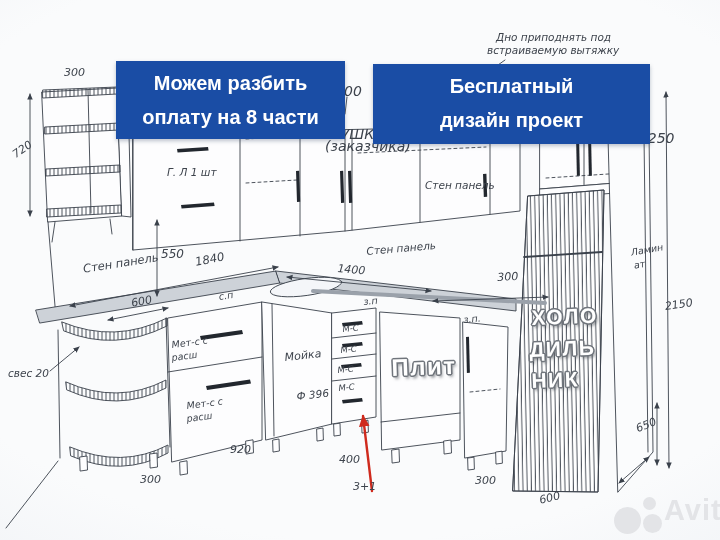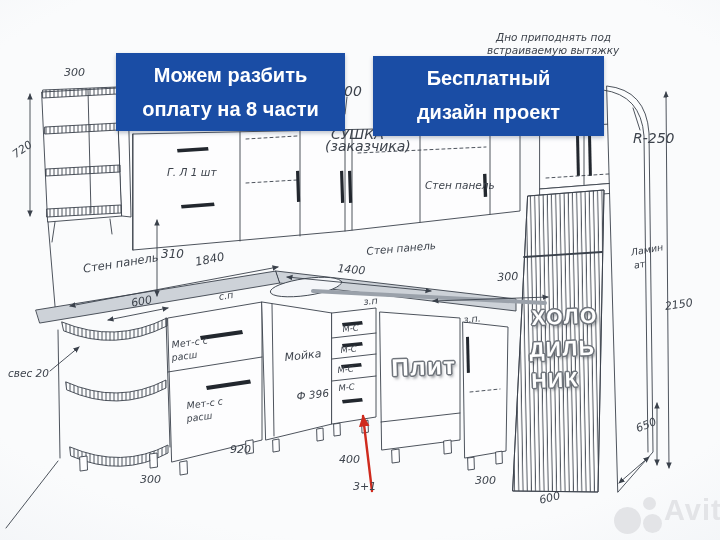--- a/index.html
+++ b/index.html
@@ -12,21 +12,21 @@
   .lbl{
     position:absolute;z-index:3;font:italic 11px "DejaVu Sans",sans-serif;
     color:#3d434c;white-space:nowrap;transform-origin:left top;
   }
   .under{z-index:2;}
   .s12{font-size:12px}.s115{font-size:11.5px}.s105{font-size:10.5px}
   .s10{font-size:14px}.s95{font-size:9.5px}.xs{font-size:8.5px}
   .banner{
     position:absolute;z-index:4;background:#1a4da5;color:#ffffff;
     font:bold 20px/34px "Liberation Sans",sans-serif;text-align:center;
-    padding-top:5px;box-shadow:0 2px 4px rgba(40,60,90,.3);
+    padding-top:5px;box-shadow:0 2px 4px rgba(40,60,90,.3);margin-top:8px;
   }
   .big-white{
     position:absolute;z-index:3;font:bold 21px "Liberation Sans",sans-serif;
     color:#fff;letter-spacing:1.5px;white-space:nowrap;transform-origin:left top;
     text-shadow:-1.5px 0 #70757c,1.5px 0 #70757c,0 -1.5px #70757c,0 1.5px #70757c,
       -1px -1px #70757c,1px 1px #70757c,-1px 1px #70757c,1px -1px #70757c,
       2px 3px 3px rgba(60,65,72,.55);
   }
   #watermark{position:absolute;z-index:5;left:612px;top:494px;width:110px;height:46px;}
   #watermark .c{position:absolute;border-radius:50%;background:#e3e4e7;}
@@ -187,37 +187,37 @@
     </g>
 
     <line x1="372" y1="491" x2="363" y2="416" stroke="#cf2a1d" stroke-width="2.4" marker-end="url(#ahr)"></line>
   </g>
 </svg>
 
 <div class="banner" style="left:116px;top:53px;width:229px;height:73px;">
   <div>Можем разбить</div>
   <div>оплату на 8 части</div>
 </div>
-<div class="banner" style="left:373px;top:56px;width:231px;height:75px;">
+<div class="banner" style="left:373px;top:56px;width:277px;height:75px;">
   <div>Бесплатный</div>
   <div>дизайн проект</div>
 </div>
 
 <div class="lbl" style="left:64px;top:66px;">300</div>
 <div class="lbl" style="left:10px;top:150px;transform:rotate(-35deg);">720</div>
 <div class="lbl s105" style="left:496px;top:31px;">Дно приподнять под</div>
 <div class="lbl s105" style="left:487px;top:44px;">встраиваемую вытяжку</div>
 <div class="lbl s10 under" style="left:344px;top:83px;">00</div>
 <div class="lbl s10 under" style="left:331px;top:126px;">СУШКА</div>
 <div class="lbl s10 under" style="left:325px;top:138px;">(заказчика)</div>
 <div class="lbl s105" style="left:167px;top:166px;">Г. Л 1 шт</div>
 <div class="lbl s115" style="left:82px;top:262px;transform:rotate(-9deg);">Стен панель</div>
 <div class="lbl s105" style="left:366px;top:245px;transform:rotate(-5deg);">Стен панель</div>
 <div class="lbl s105" style="left:425px;top:179px;">Стен панель</div>
-<div class="lbl s12" style="left:161px;top:247px;">310</div>
+<div class="lbl s12" style="left:161px;top:247px;">550</div>
 <div class="lbl s115" style="left:194px;top:255px;transform:rotate(-11deg);">1840</div>
 <div class="lbl" style="left:338px;top:262px;transform:rotate(5deg);">1400</div>
 <div class="lbl" style="left:130px;top:297px;transform:rotate(-11deg);">600</div>
 <div class="lbl s95" style="left:218px;top:291px;transform:rotate(-8deg);">с.п</div>
 <div class="lbl s95" style="left:363px;top:296px;transform:rotate(-5deg);">з.п</div>
 <div class="lbl s95" style="left:463px;top:314px;transform:rotate(-5deg);">з.п.</div>
 <div class="lbl" style="left:497px;top:271px;transform:rotate(-3deg);">300</div>
 <div class="lbl s95" style="left:630px;top:247px;transform:rotate(-10deg);">Ламин</div>
 <div class="lbl s95" style="left:633px;top:260px;transform:rotate(-10deg);">ат</div>
 <div class="lbl s10" style="left:633px;top:130px;">R-250</div>

